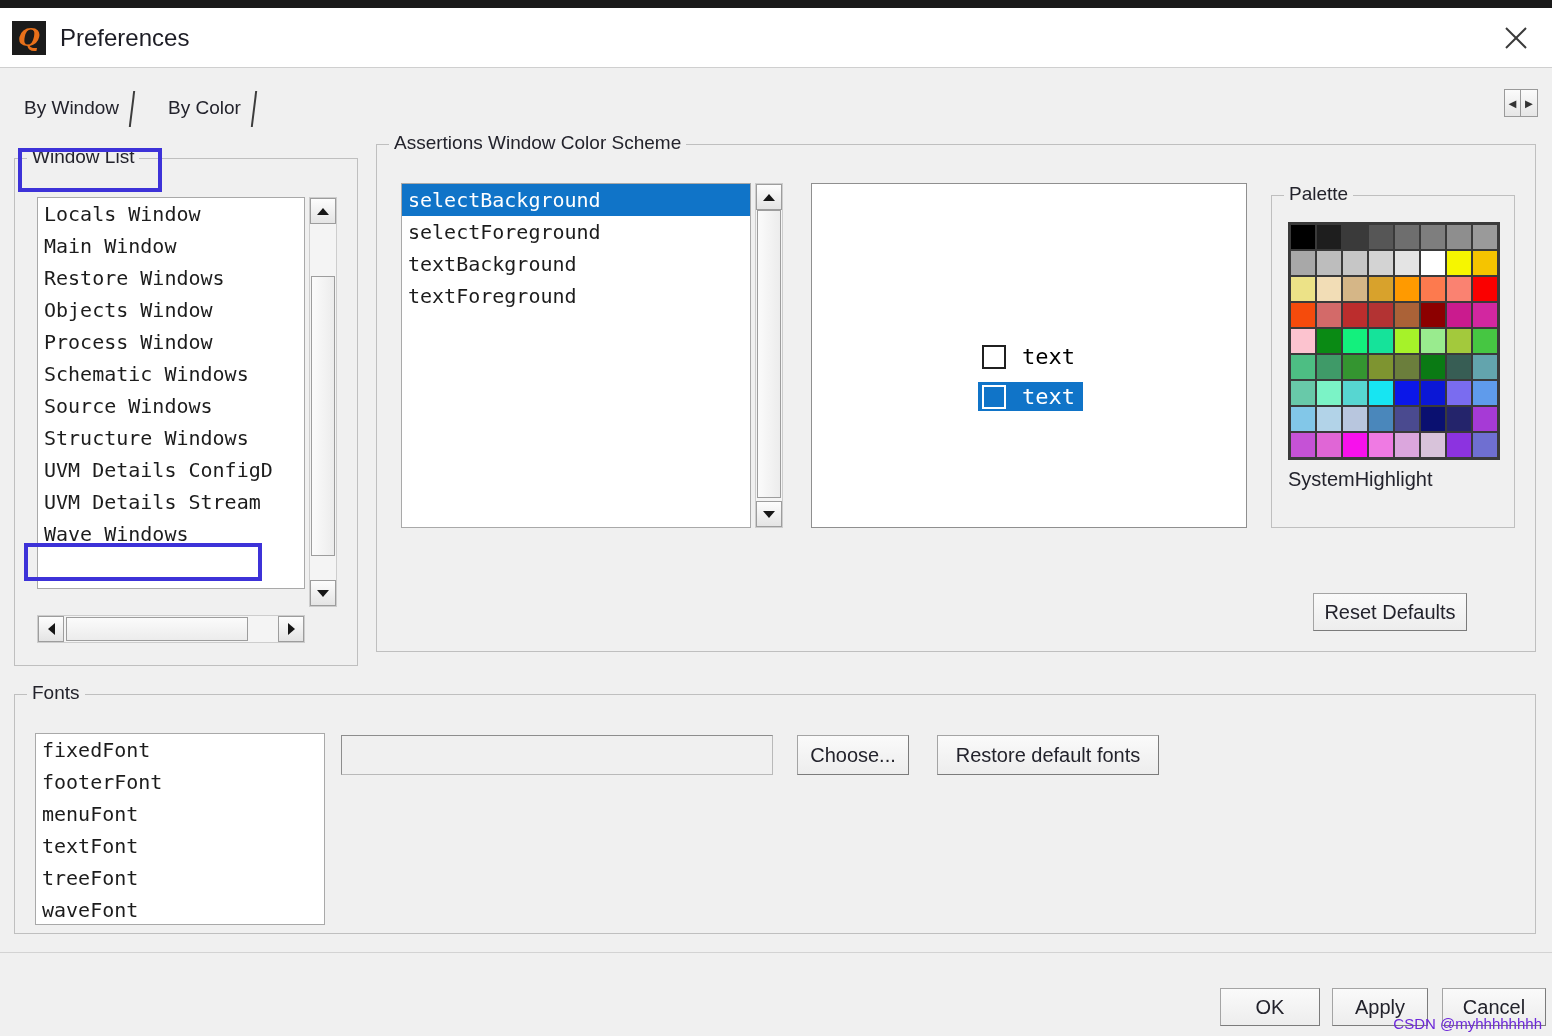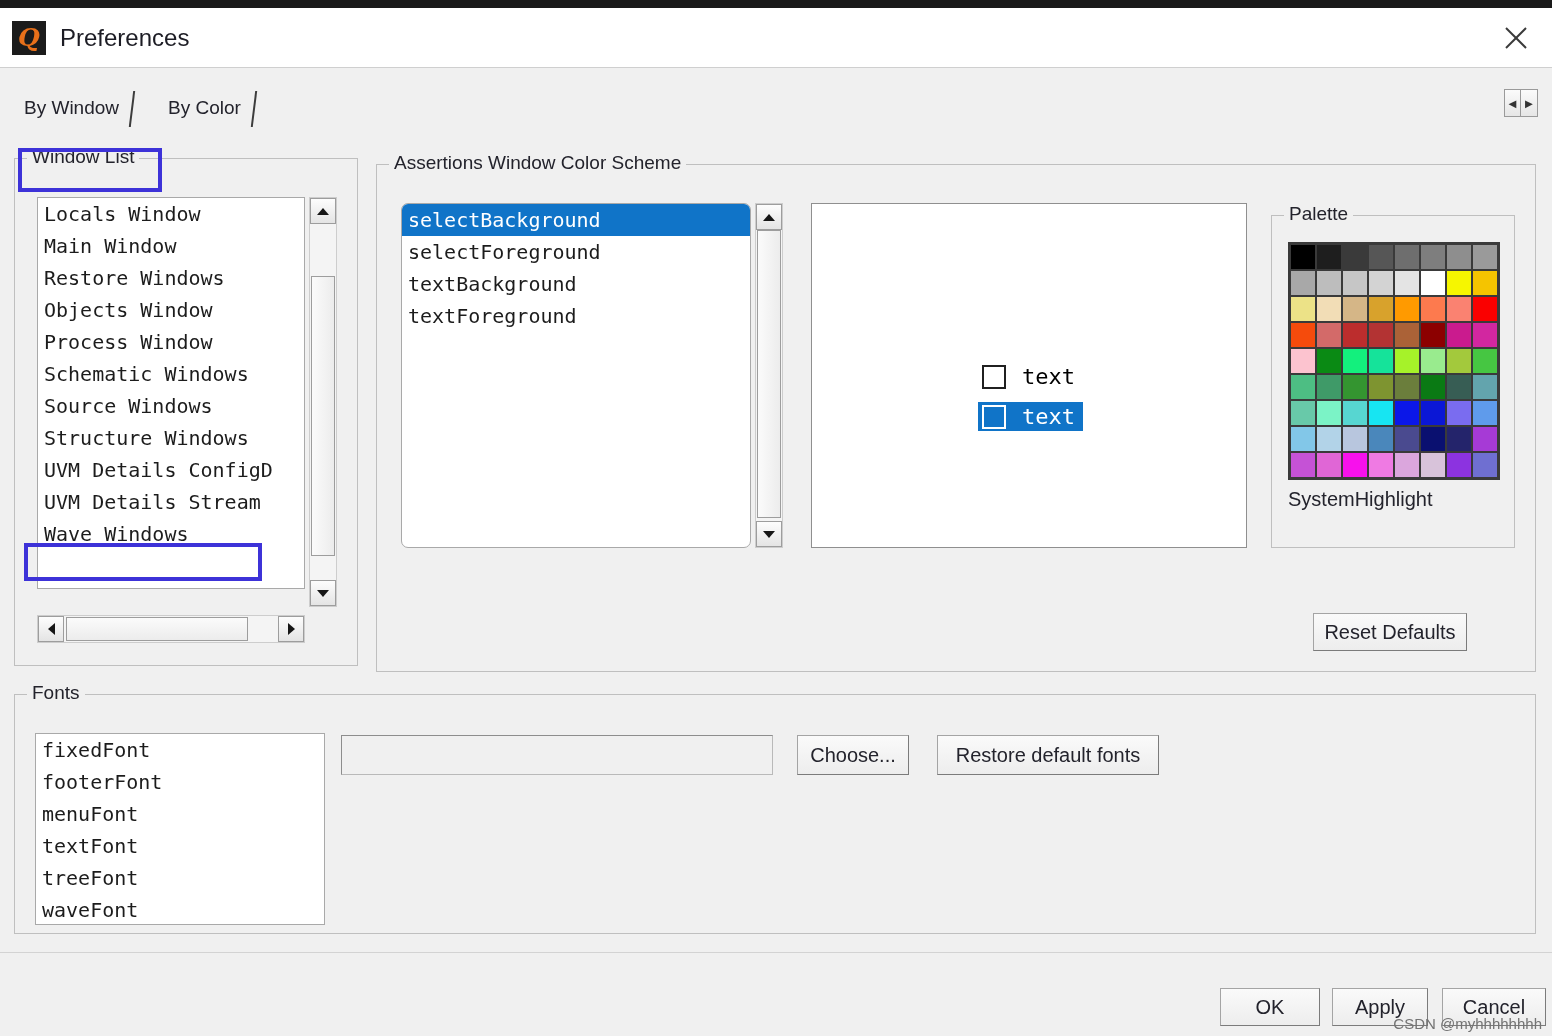--- a/index.html
+++ b/index.html
@@ -247,21 +247,21 @@
     line-height: 29px;
   }
 
   
   #footer-sep {
     position: absolute; left: 0; right: 0; top: 944px;
     height: 1px; background: #d3d3d3;
   }
   #watermark {
     position: absolute; right: 10px; bottom: 4px;
-    font-size: 15px; color: #737373;
+    font-size: 15px; color: #6d28d9;
   }
 </style>
 </head>
 <body>
 
 <div id="app">
 
   <div id="titlebar">
     <div id="app-icon">Q</div>
     <div id="title-text">Preferences</div>
@@ -323,24 +323,24 @@
       <div class="sb-btn right">
           <div class="tri right"></div>
         </div>
     </div>
   </div>
 
   <div class="hl-box" style="left:18px; top:140px; width:144px; height:44px;"></div>
 
   <div class="hl-box" style="left:24px; top:535px; width:238px; height:38px;"></div>
 
-  <div class="group" style="left:376px; top:156px; width:1160px; height:508px;padding-left:38px;">
+  <div class="group" style="left:376px; top:136px; width:1160px; height:508px;padding-left:38px;">
     <div class="legend">Assertions Window Color Scheme</div>
 
-    <div class="listbox" style="left:24px; top:38px; width:350px; height:345px;border-radius:7px;">
+    <div class="listbox" style="left:24px; top:38px; width:350px; height:345px;">
       <div class="item selected">selectBackground</div>
       <div class="item">selectForeground</div>
       <div class="item">textBackground</div>
       <div class="item">textForeground</div>
     </div>
 
     <div class="vscroll" style="left:378px; top:38px; height:345px;">
       <div class="sb-btn up">
           <div class="tri up"></div>
         </div>

